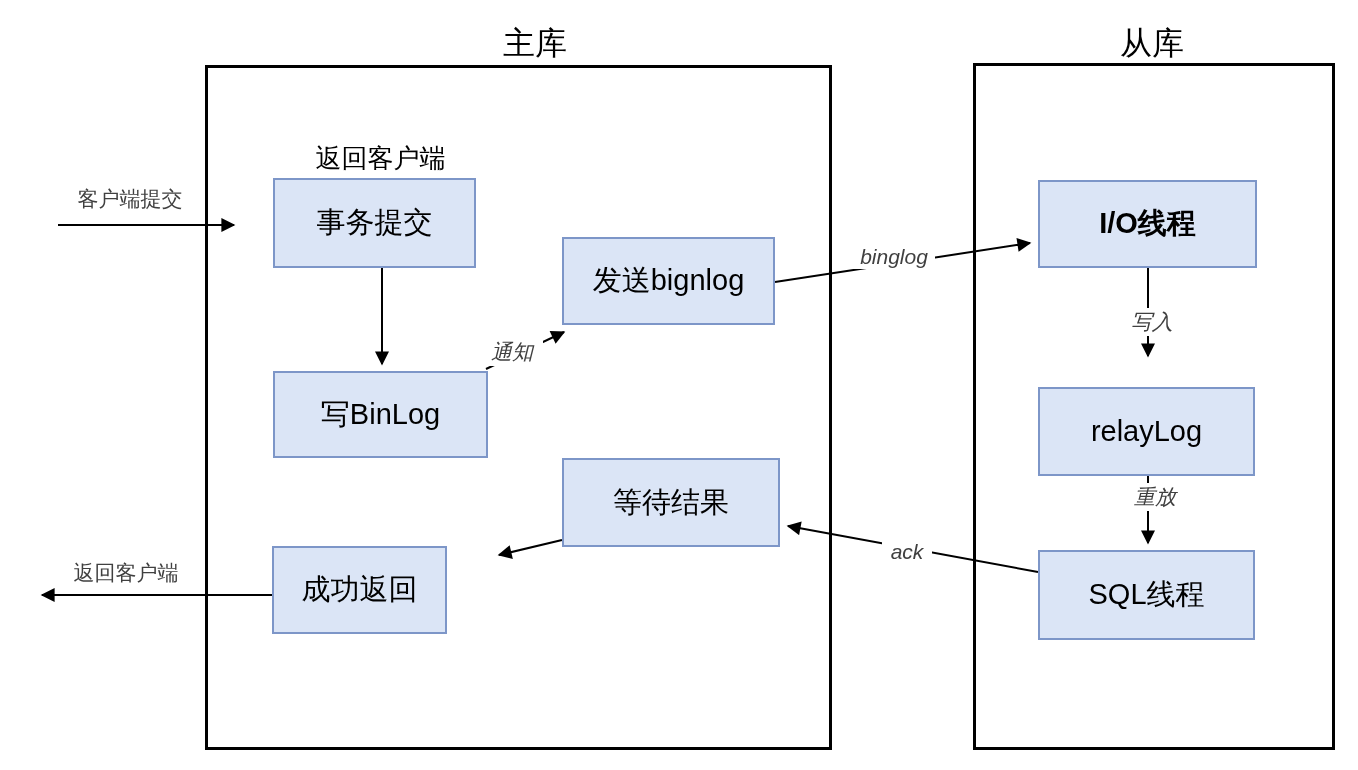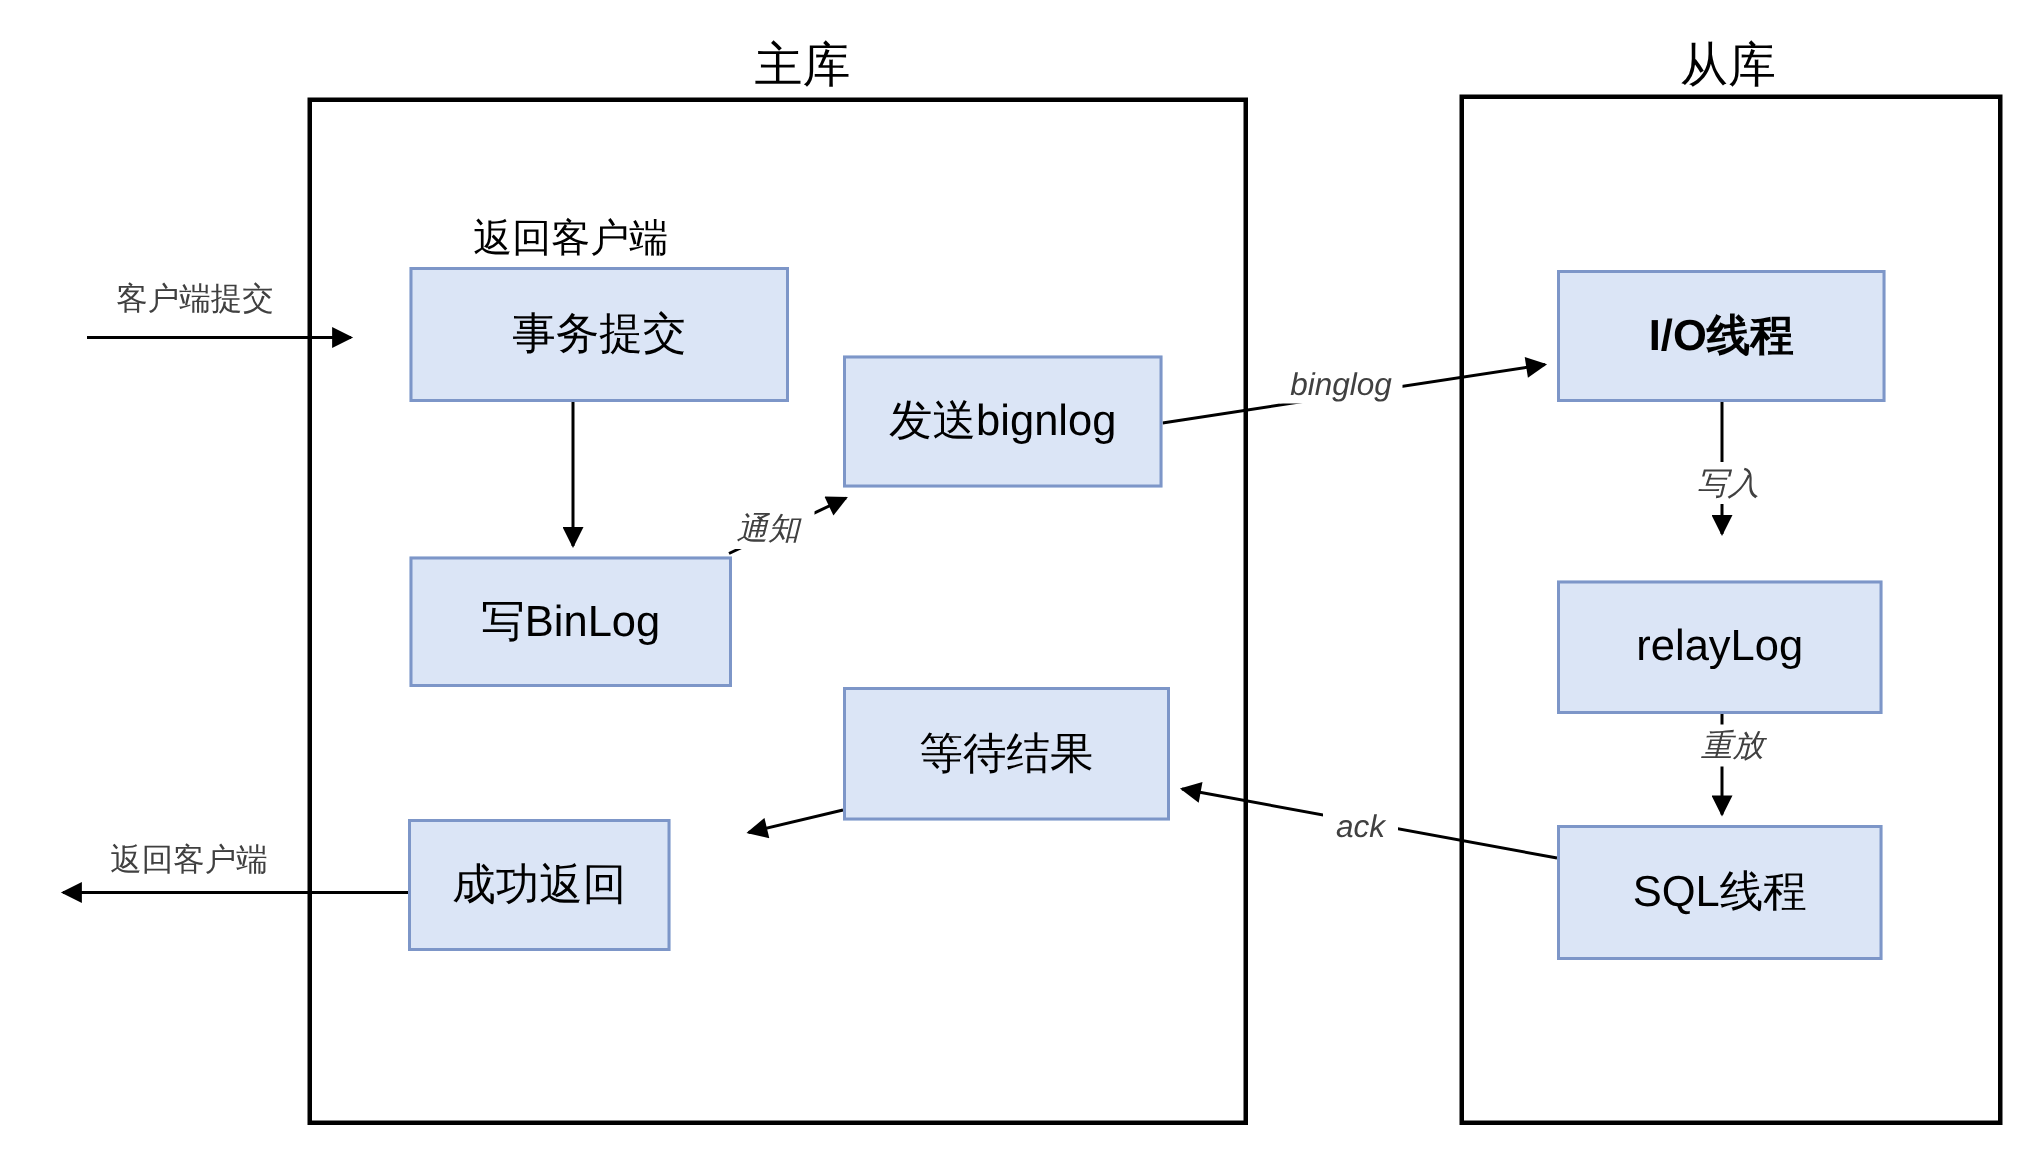--- a/index.html
+++ b/index.html
@@ -28,21 +28,21 @@
   #title-replica{left:1072px;top:22px;width:160px;}
   .node{
     position:absolute;
     background:#dbe5f6;
     border:2px solid #7d96c8;
     box-sizing:border-box;
     display:flex;align-items:center;justify-content:center;
     font-size:29px;color:#000;
     white-space:nowrap;
   }
-  #node-commit        {left:273px;top:178px;width:253px;height:90px;text-align:right;}
+  #node-commit        {left:273px;top:178px;width:203px;height:90px;text-align:right;}
   #node-write-binlog  {left:273px;top:371px;width:215px;height:87px;}
   #node-send-binlog   {left:562px;top:237px;width:213px;height:88px;}
   #node-wait-result   {left:562px;top:458px;width:218px;height:89px;}
   #node-success-return{left:272px;top:546px;width:175px;height:88px;}
   #node-io-thread     {left:1038px;top:180px;width:219px;height:88px;font-weight:bold;}
   #node-relay-log     {left:1038px;top:363px;width:217px;height:89px;margin-top:24px;}
   #node-sql-thread    {left:1038px;top:550px;width:217px;height:90px;}
   .anno{
     position:absolute;
     font-size:26px;color:#000;

